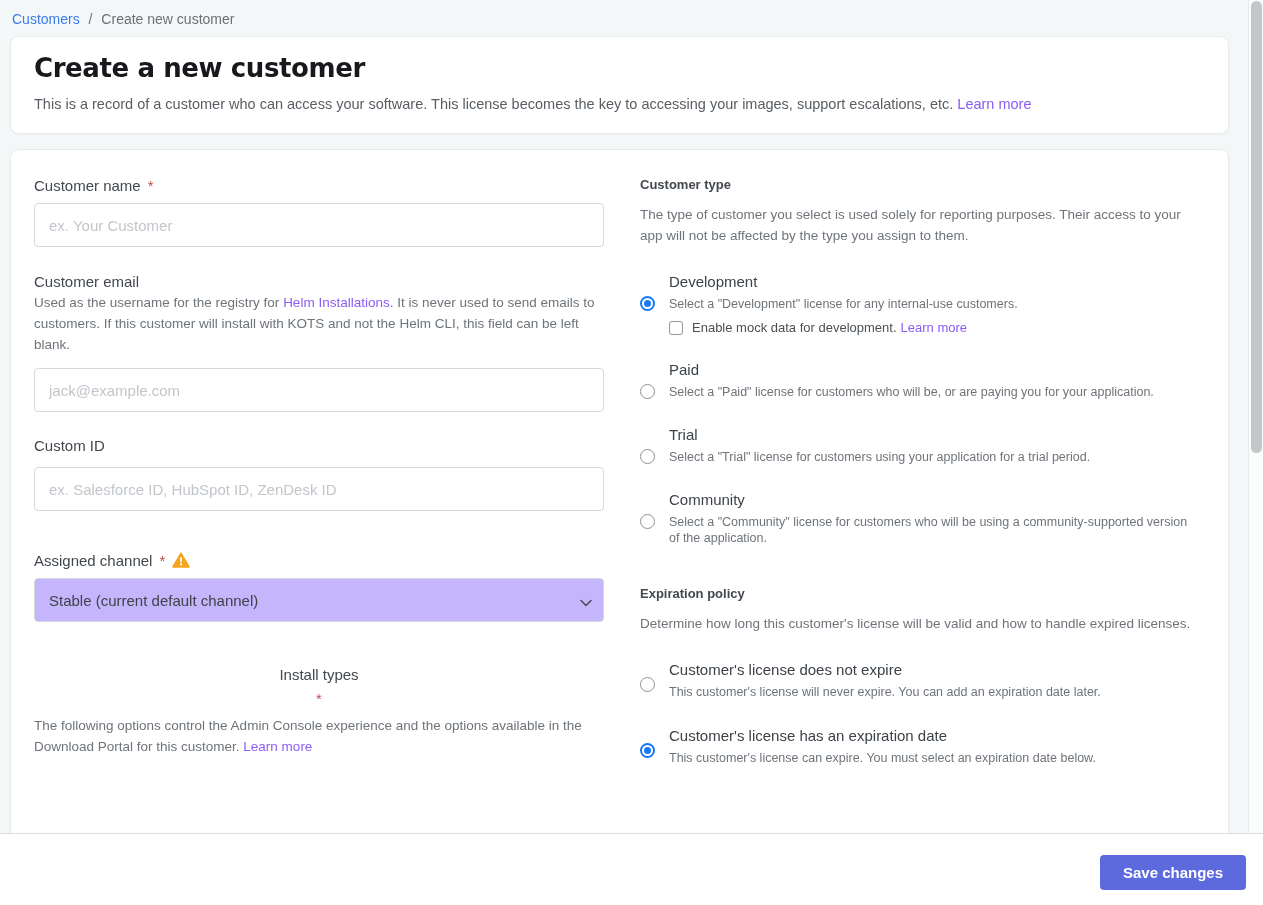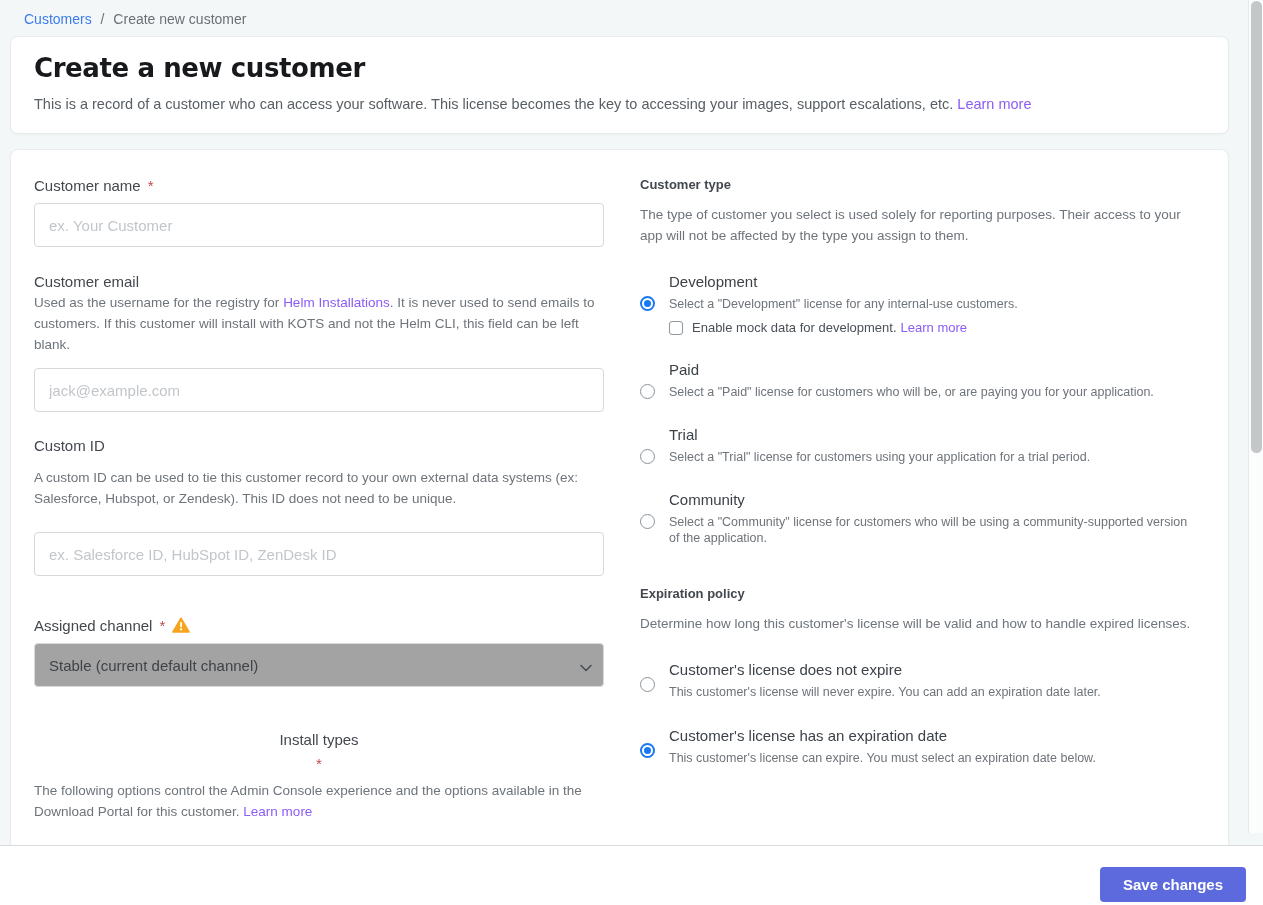--- a/index.html
+++ b/index.html
@@ -10,21 +10,21 @@
     font-family: "Liberation Sans", sans-serif;
     overflow: hidden;
     position: relative;
     -webkit-font-smoothing: antialiased;
   }
   a { text-decoration: none; cursor: pointer; }
   .link { color: #8b5cf6; }
 
   
   .breadcrumb {
-    padding: 11px 0 0 24px;
+    padding: 11px 0 0 12px;
     font-size: 14px;
     color: #6b7075;
   }
   .breadcrumb .crumb-link { color: #3b7ce8; }
   .breadcrumb .sep { margin: 0 5px; color: #6b7075; }
 
   
   .card {
     background: #ffffff;
     border: 1px solid #e8ecec;
@@ -81,21 +81,21 @@
   .fg-custom .help { margin-bottom: 23px; }
   .fg-custom .text-input { margin-bottom: 41px; }
   .fg-channel { margin-bottom: 44px; }
   .select-wrap { position: relative; }
   select.channel-select {
     width: 100%; height: 44px;
     border: 1px solid #d5d9d9; border-radius: 4px;
     padding: 0 30px 0 14px;
     font-size: 15px; color: #3e4348;
     font-family: "Liberation Sans", sans-serif;
-    background: #a3a3a3;
+    background: #c4b5fd;
     -webkit-appearance: none; appearance: none;
     outline: none; cursor: pointer;
   }
   .select-chevron {
     position: absolute; right: 12px; top: 15px;
     pointer-events: none; color: #4a4f54;
   }
   .warn-icon { display: inline-flex; margin-top: -2px; }
   .fg-install .field-label { margin-bottom: 8px; flex-direction: column; }
   .fg-install .help { margin-bottom: 0; }
@@ -135,21 +135,21 @@
     background: #fff; margin-right: 9px; cursor: pointer;
   }
   .check-row .link { margin-left: 4px; }
   .expiration-section { margin-top: 40px; }
   .expiration-section .opt-group { margin-bottom: 27px; }
   .expiration-section .radio { margin-top: -5px; }
 
   
   .footer {
     position: absolute; left: 0; right: 0; bottom: 0;
-    height: 60px; background: #ffffff;
+    height: 72px; background: #ffffff;
     border-top: 1px solid #d8dcdc;
     z-index: 6;
   }
   .save-btn {
     position: absolute; right: 17px; top: 21px;
     background: #5c6ade; color: #ffffff;
     font-family: "Liberation Sans", sans-serif;
     font-size: 15px; font-weight: bold;
     border: none; border-radius: 4px;
     padding: 9px 23px; cursor: pointer;
@@ -200,21 +200,20 @@
         <span>Customer email</span>
       </div>
       <p class="help"><span>Used as the username for the registry for </span><a class="link">Helm Installations</a><span>. It is never used to send emails to customers. If this customer will install with KOTS and not the Helm CLI, this field can be left blank.</span></p>
       <input class="text-input" type="text" placeholder="jack@example.com" style="">
     </div>
 
     <div class="fg-custom">
       <div class="field-label">
         <span>Custom ID</span>
       </div>
-      <p class="help">A custom ID can be used to tie this customer record to your own external data systems (ex: Salesforce, Hubspot, or Zendesk). This ID does not need to be unique.</p>
       <input class="text-input" type="text" placeholder="ex. Salesforce ID, HubSpot ID, ZenDesk ID" style="">
     </div>
 
     <div class="fg-channel">
       <div class="field-label">
         <span>Assigned channel</span>
         <span class="req">*</span>
         <span class="warn-icon">
           <svg width="18" height="16" viewBox="0 0 24 21">
             <path d="M12 1.2 L22.8 19.8 H1.2 Z" fill="#f7a41f" stroke="#f7a41f" stroke-width="2" stroke-linejoin="round"></path>

